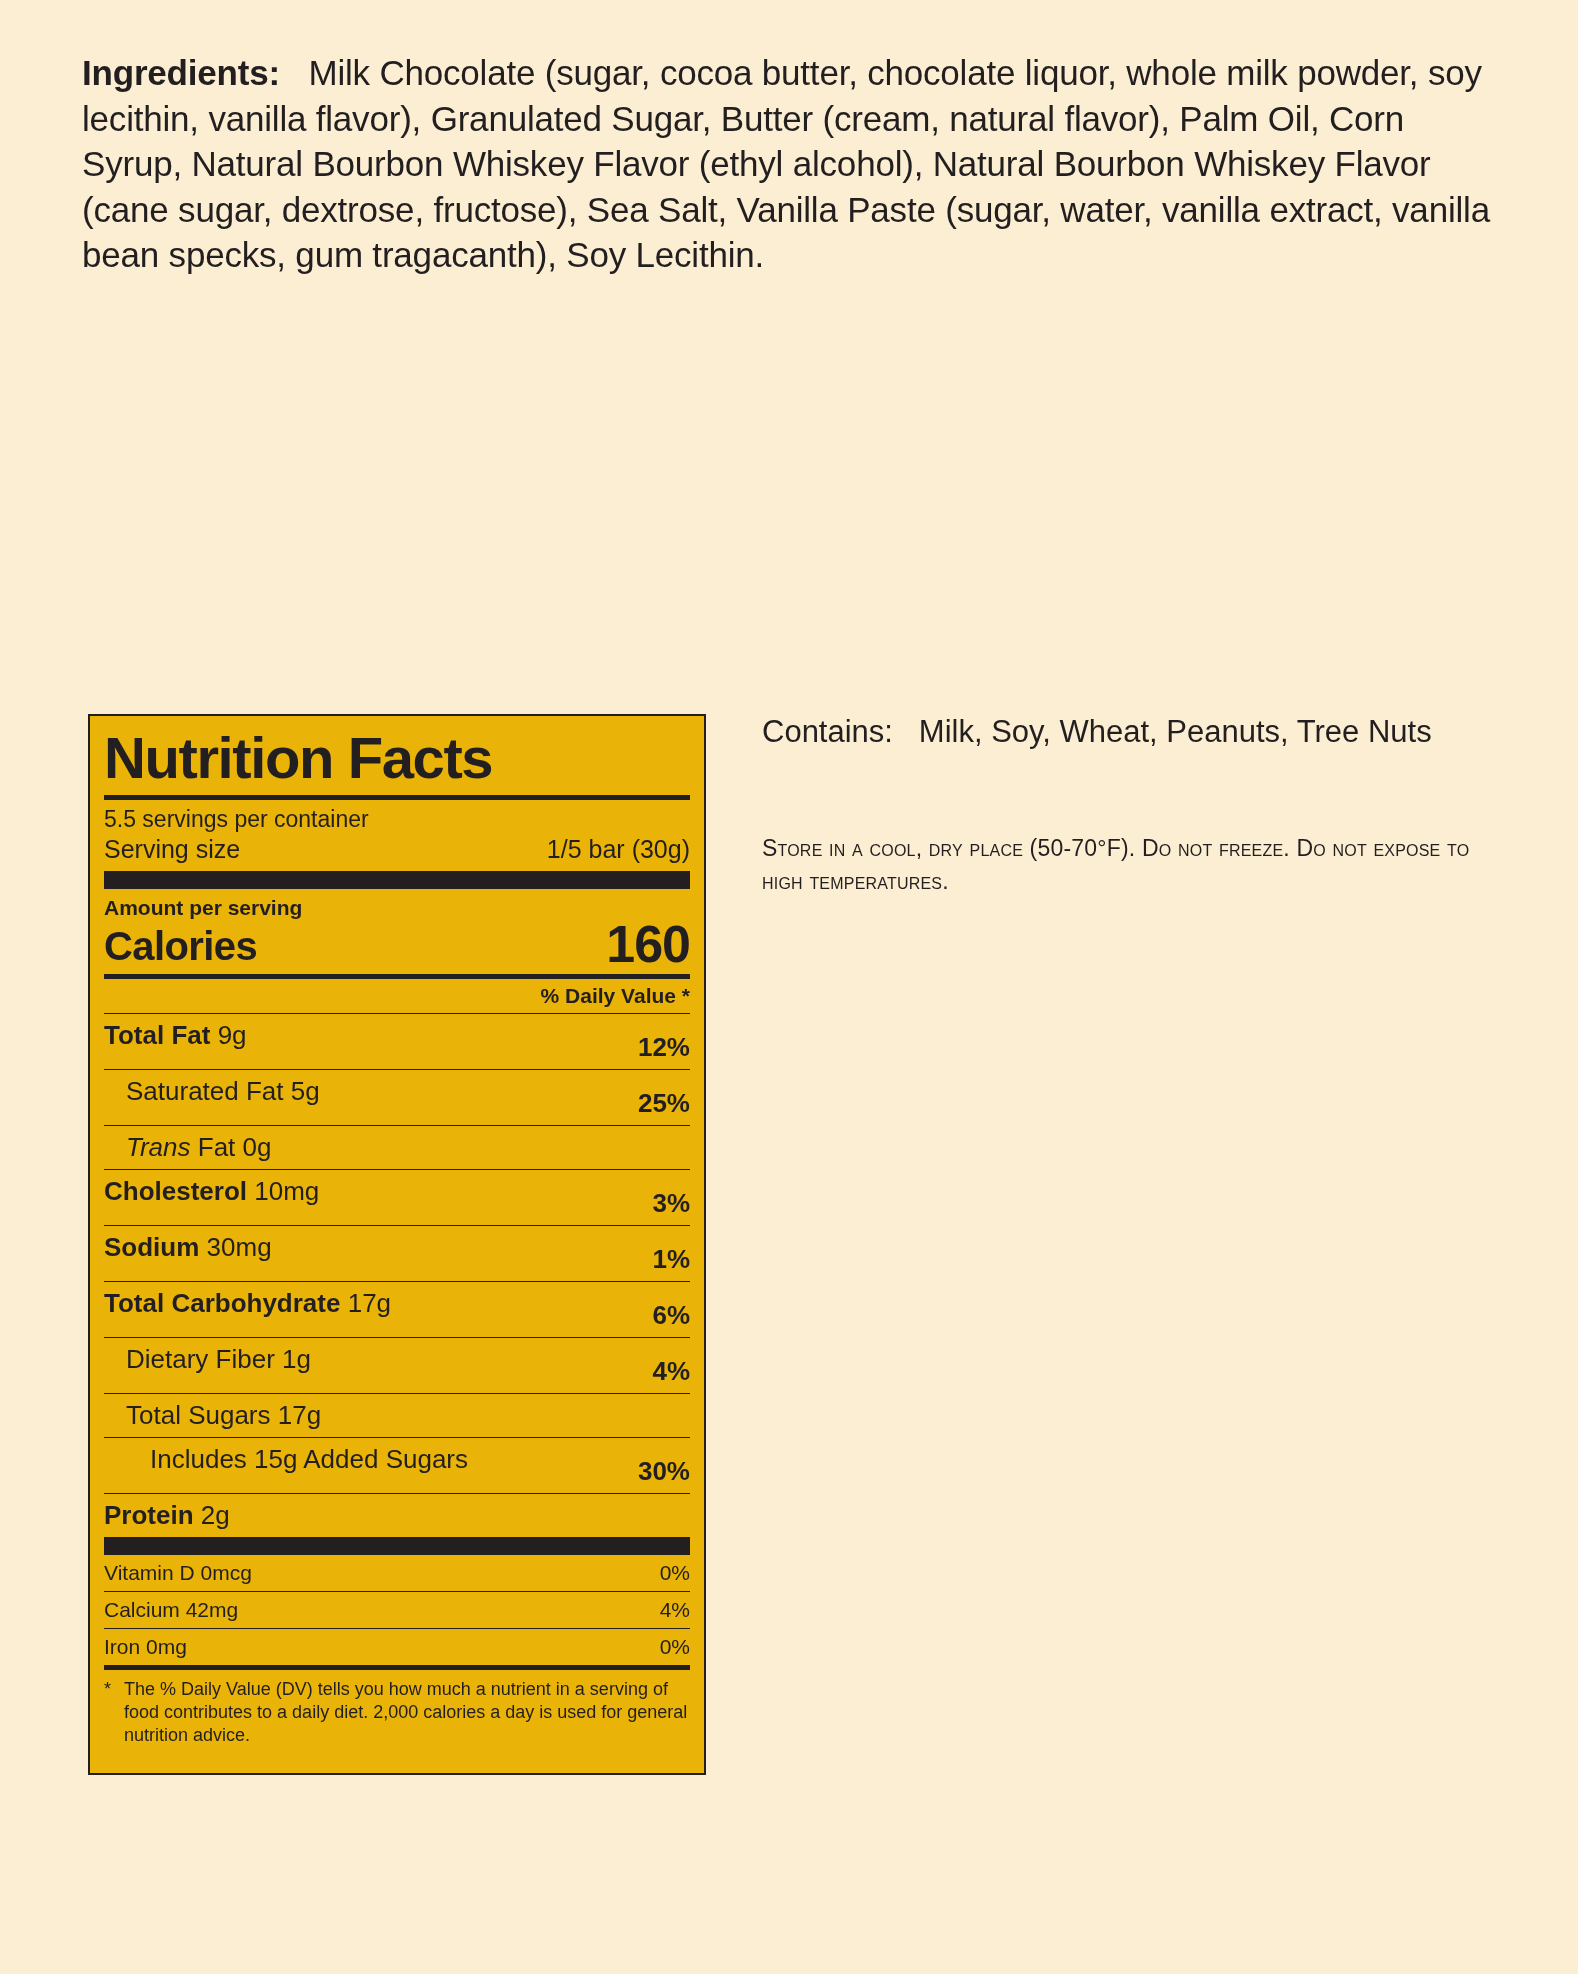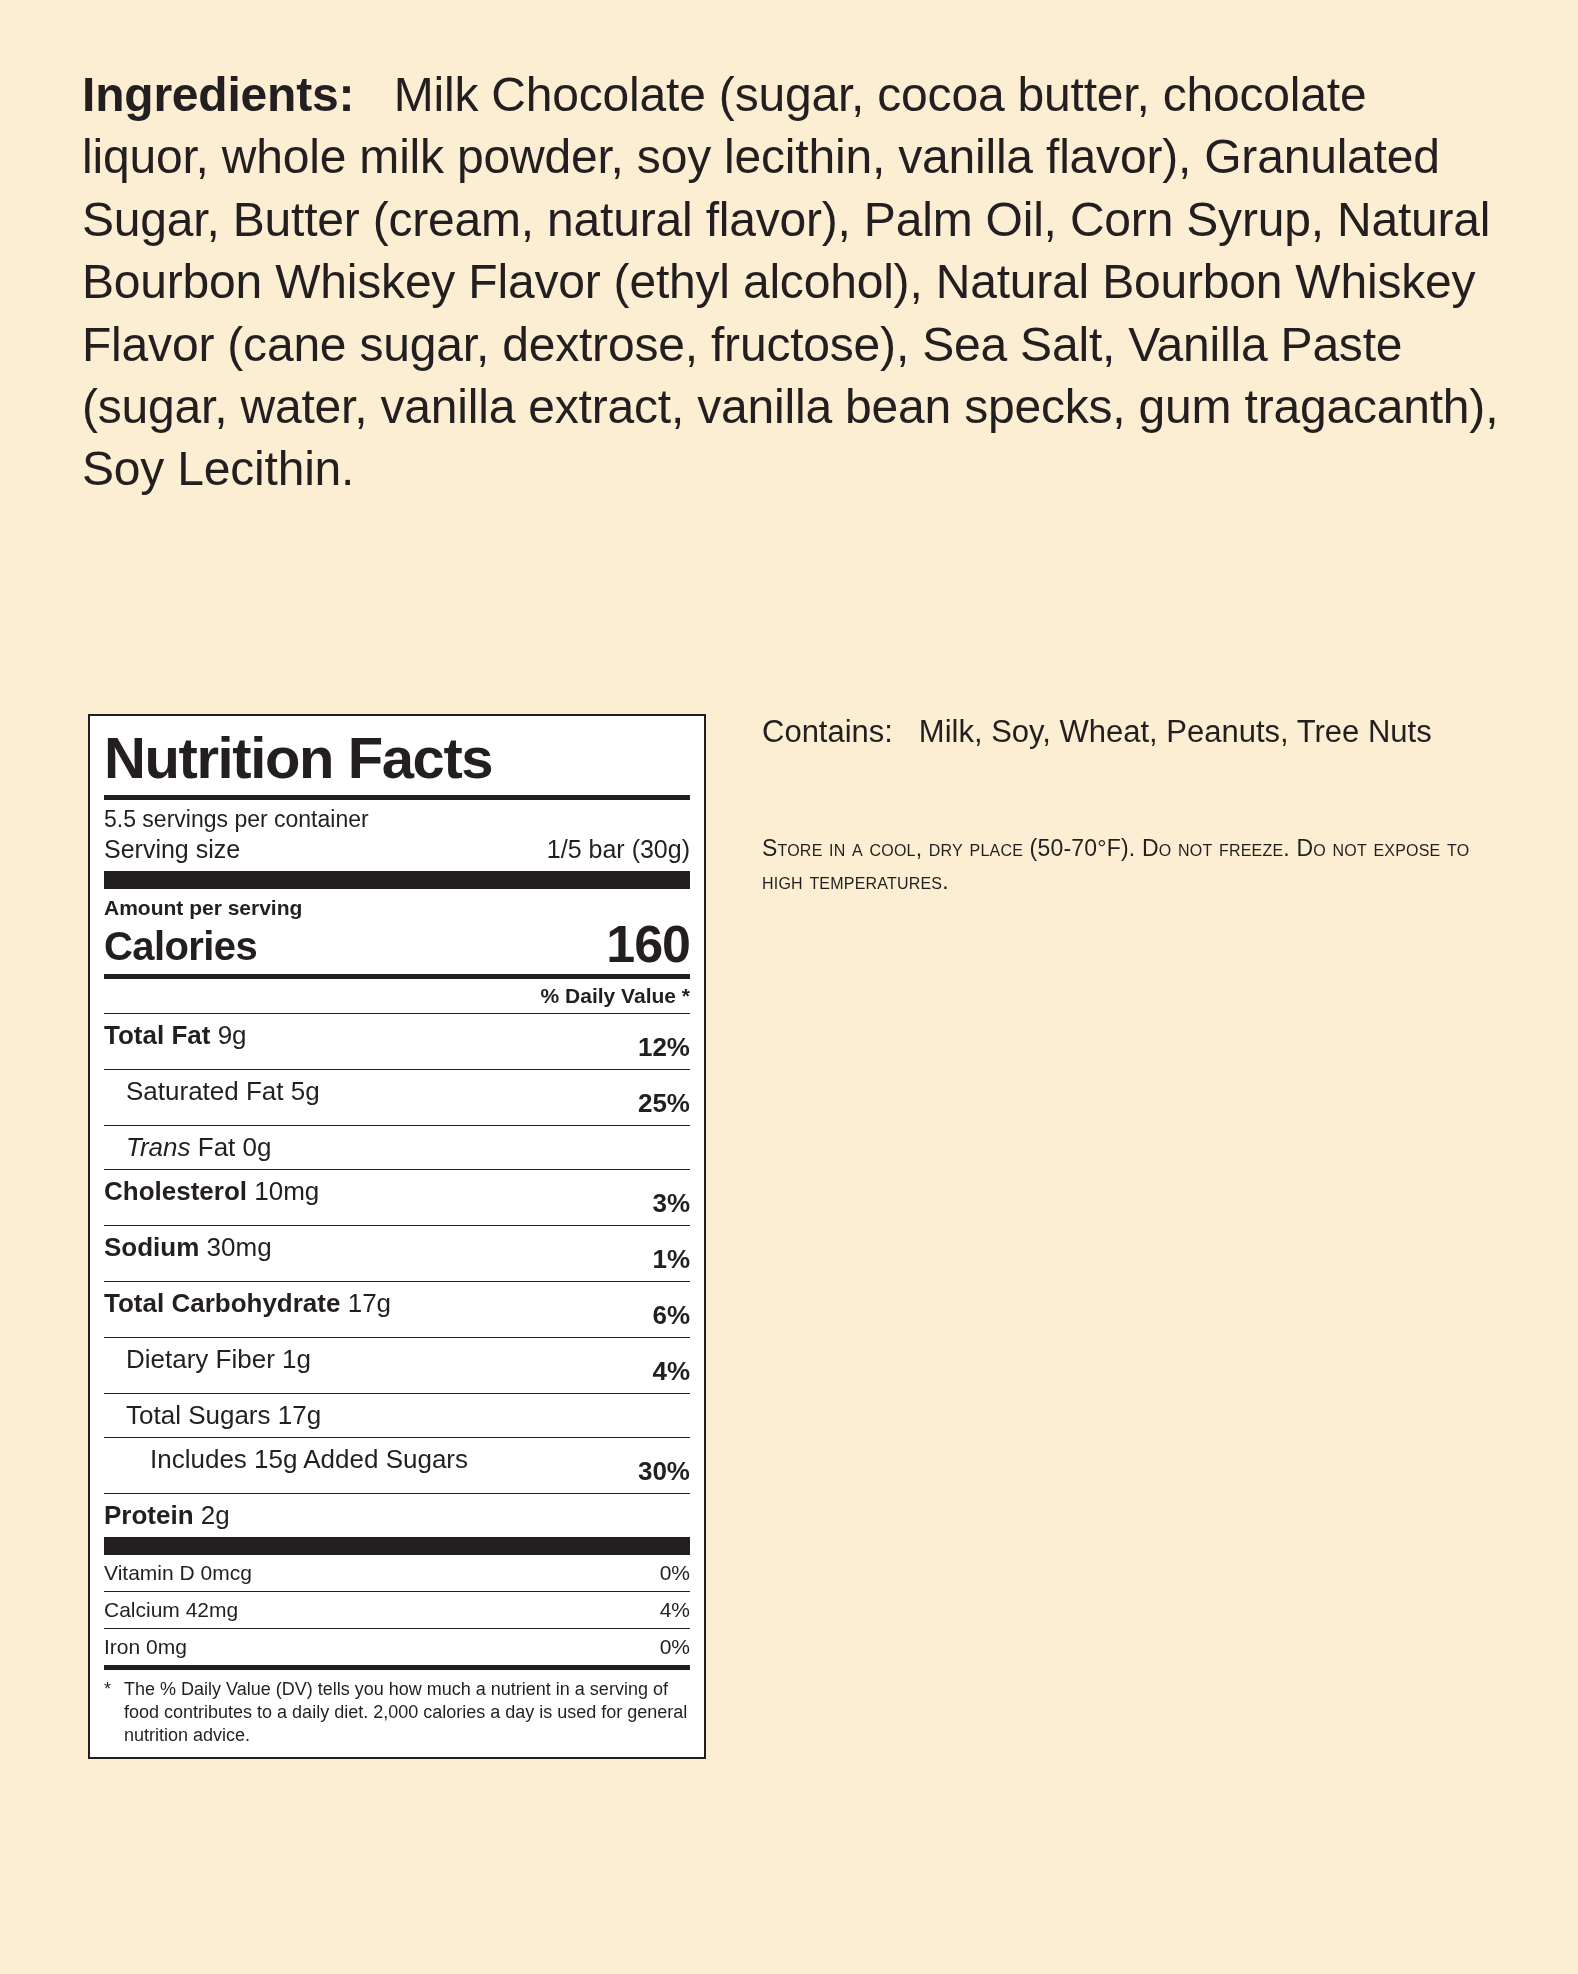--- a/index.html
+++ b/index.html
@@ -13,23 +13,23 @@
     position: relative;
     font-family: "Liberation Sans", sans-serif;
     color: #231f20;
     overflow: hidden;
   }
 
   
   #ingredients {
     position: absolute;
     left: 82px;
-    top: 64px;
+    top: 50px;
     width: 1420px;
-    font-size: 48px;
+    font-size: 35px;
     line-height: 1.30;
     letter-spacing: -0.2px;
   }
   #ingredients .lbl {
     font-weight: bold;
   }
 
   
   #contains {
     position: absolute;
@@ -53,22 +53,22 @@
   }
 
   
   #nfp {
     position: absolute;
     left: 88px;
     top: 714px;
     width: 618px;
     box-sizing: border-box;
     border: 2px solid #231f20;
-    background: #ffffff;
-    padding: 8px 14px 10px 14px;
+    background: #eab308;
+    padding: 8px 14px 26px 14px;
     font-size: 20px;
   }
   #nfp .title {
     font-family: "Liberation Sans", sans-serif;
     font-weight: bold;
     font-size: 58px;
     line-height: 1.05;
     letter-spacing: -1.4px;
     padding: 4px 0 6px 0;
   }

